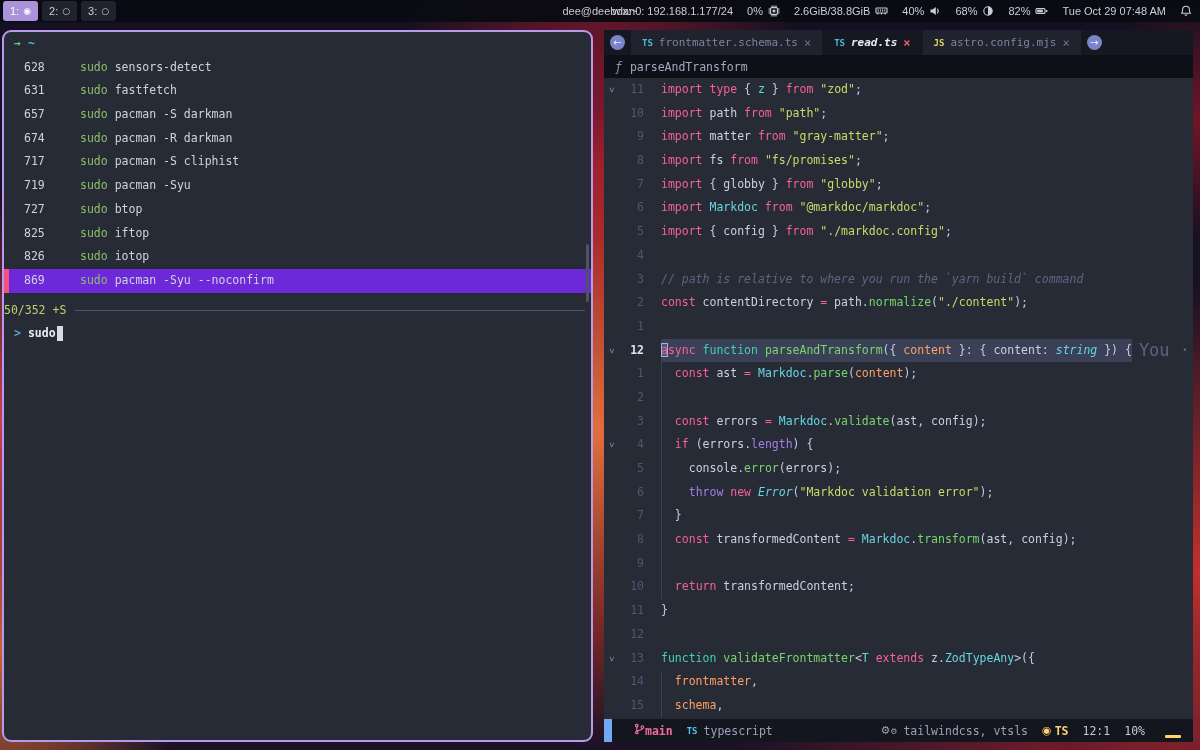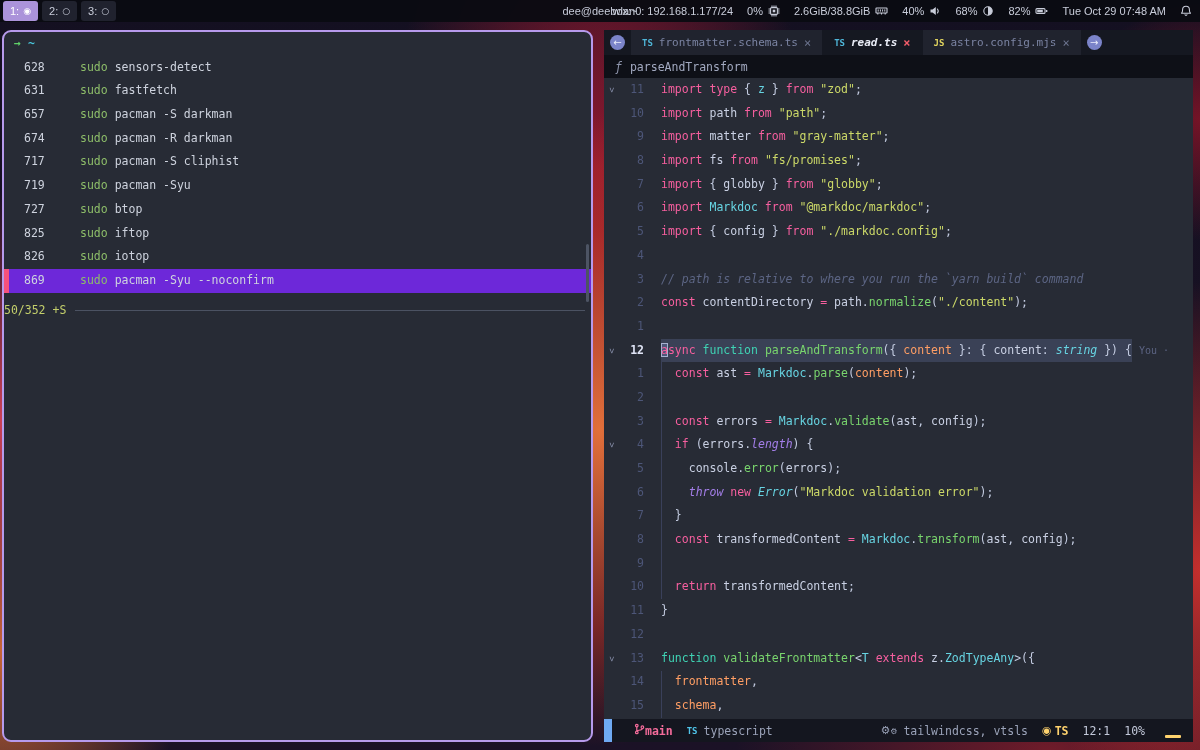--- a/index.html
+++ b/index.html
@@ -74,28 +74,28 @@
   .fsym{font-style:italic;color:#8f96ad;}
 
   .code{position:relative;height:536px;}
   .cline{height:23.7px;line-height:23.7px;display:flex;white-space:pre;}
   .fold{width:14px;display:inline-flex;align-items:center;justify-content:center;}
   .chev{display:inline-block;transform:rotate(90deg);font-size:9px;color:#8a92ae;}
   .lnum{width:26px;text-align:right;color:#4d5678;margin-right:17px;flex:none;}
   .lnum.cur{color:#e0e5f6;font-weight:bold;}
   .ltext{white-space:pre;}
   .ltext.hl{background:#3a4156;}
-  .blame{color:#5b6382;margin-left:7px;font-size:10px;}
+  .blame{color:#5b6382;margin-left:7px;font-size:17px;}
   .indent-guide{position:absolute;width:1px;background:#3a405a;left:57px;}
   .g1{top:284px;height:237px;}
   .g2{top:593px;height:47px;}
 
   
   .kw{color:var(--keyword_pink);}  .op{color:var(--keyword_pink);}
-  .kw2{color:var(--keyword_purple);font-style:italic;}
+  .kw2{color:var(--keyword_purple);}
   .te{color:var(--teal);}
   .fn{color:var(--func_green);}
   .ty{color:var(--type_cyan);}  .tyi{color:var(--type_cyan);font-style:italic;}
   .st{color:var(--string_yellow);}
   .pa{color:var(--param_orange);}
   .pu{color:#c3cbe0;}
   .va{color:#c9d0e3;}
   .cm{color:var(--comment);font-style:italic;margin-top:44px;}
   .cub{color:var(--keyword_pink);background:#4e587a;box-shadow:inset 0 0 0 1px #a8b1d0;}
 
@@ -213,20 +213,21 @@
       <div class="trow hist"><span class="hnum">719</span><span class="sudo">sudo</span><span> pacman -Syu</span></div>
       <div class="trow hist"><span class="hnum">727</span><span class="sudo">sudo</span><span> btop</span></div>
       <div class="trow hist"><span class="hnum">825</span><span class="sudo">sudo</span><span> iftop</span></div>
       <div class="trow hist"><span class="hnum">826</span><span class="sudo">sudo</span><span> iotop</span></div>
       <div class="trow hist sel"><span class="hnum">869</span><span class="sudo">sudo</span><span> pacman -Syu --noconfirm</span></div>
     </div>
   <div class="trow tcounter">
     <span class="count">50/352 +S</span>
     <span class="rule"></span>
   </div>
+  <div class="trow tprompt"><span class="psym">&gt;</span> <span class="query">sudo</span><span class="cursor-block"></span></div>
   <div class="tscrollbar"></div>
 </section>
 
 <section class="editor">
   <div class="bufferline">
     <button class="navbtn">←</button>
     <div id="tabs">
         <div class="tab">
           <span class="ticon ts">TS</span>
           <span class="tname">frontmatter.schema.ts</span>

